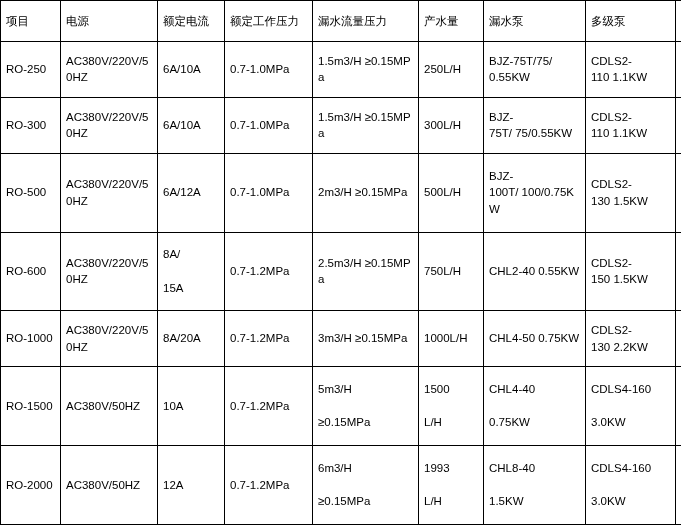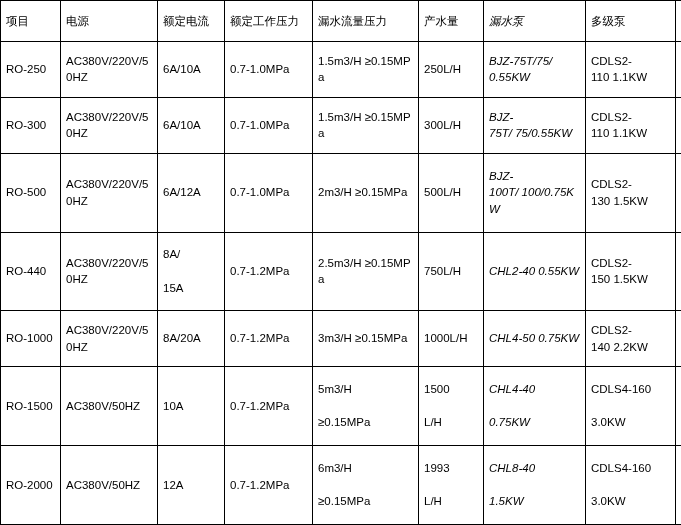--- a/index.html
+++ b/index.html
@@ -32,21 +32,21 @@
   }
   #spec-table thead td {
     height: 34px;
   }
   .c0 { width: 50px; }
   .c1 { width: 87px; }
   .c2 { width: 57px; margin-top: 36px; }
   .c3 { width: 78px; }
   .c4 { width: 96px; margin-left: 7px; }
   .c5 { width: 55px; border-radius: 10px; }
-  .c6 { width: 92px; font-style: italic; }
+  .c6 { width: 92px; }
   .c7 { width: 80px; }
   .c8 { width: 76px; }
   .cellline { display: block; }
 </style>
 </head>
 <body>
 
 <table id="spec-table">
   <thead>
     <tr>
@@ -160,21 +160,21 @@
           <span class="cellline">100T/ 100/0.75KW</span>
         </td>
         <td class="c7">
           <span class="cellline">CDLS2-</span>
           <span class="cellline">130 1.5KW</span>
         </td>
         <td class="c8"></td>
       </tr>
       <tr>
         <td class="c0">
-          <span class="cellline">RO-440</span>
+          <span class="cellline">RO-600</span>
         </td>
         <td class="c1">
           <span class="cellline">AC380V/220V/50HZ</span>
         </td>
         <td class="c2">
           <span class="cellline">8A/</span>
           <span class="cellline">&nbsp;</span>
           <span class="cellline">15A</span>
         </td>
         <td class="c3">
@@ -212,21 +212,21 @@
           <span class="cellline">3m3/H ≥0.15MPa</span>
         </td>
         <td class="c5">
           <span class="cellline">1000L/H</span>
         </td>
         <td class="c6">
           <span class="cellline">CHL4-50 0.75KW</span>
         </td>
         <td class="c7">
           <span class="cellline">CDLS2-</span>
-          <span class="cellline">140 2.2KW</span>
+          <span class="cellline">130 2.2KW</span>
         </td>
         <td class="c8"></td>
       </tr>
       <tr>
         <td class="c0">
           <span class="cellline">RO-1500</span>
         </td>
         <td class="c1">
           <span class="cellline">AC380V/50HZ</span>
         </td>

